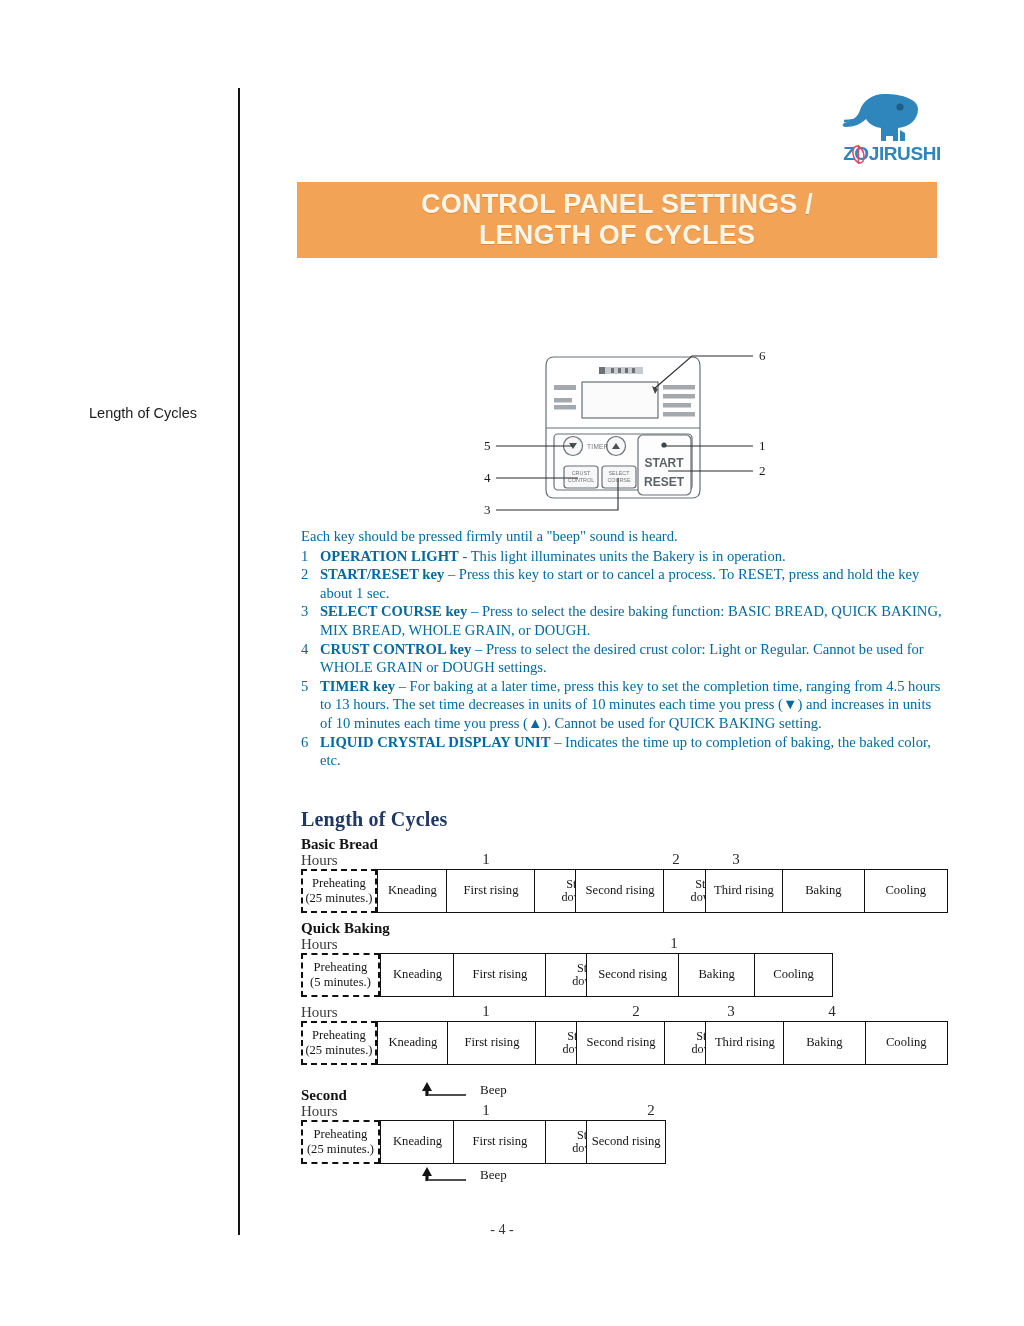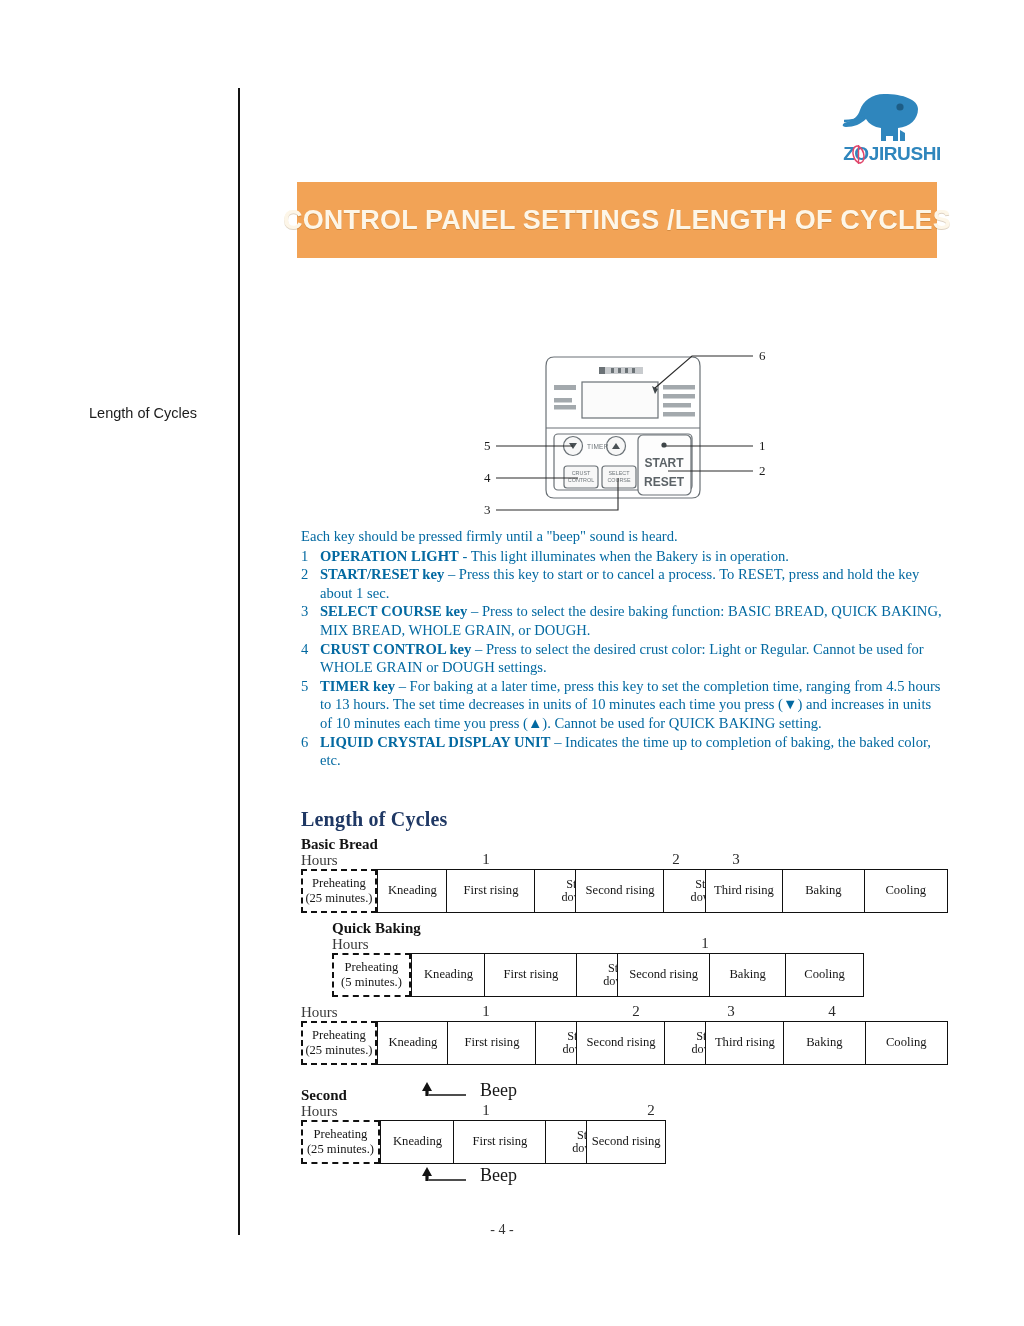--- a/index.html
+++ b/index.html
@@ -21,21 +21,21 @@
 
   
   .logo-wrap { position:absolute; left:838px; top:88px; width:108px; height:78px; }
   .logo-wrap svg { display:block; }
 
   
   .banner {
     position:absolute; left:297px; top:182px;
     width:640px; height:76px;
     background:#f2a356;
-    display:flex; flex-direction:row;
+    display:flex; flex-direction:column;
     align-items:center; justify-content:center;
     color:#fdf6e8;
     font-family:"Liberation Sans", sans-serif;
     font-weight:bold;
     font-size:27px;
     line-height:31px;
     letter-spacing:0.2px;
     text-shadow:0 1px 0 rgba(120,70,10,0.25);
   }
   .banner span { display:block; white-space:nowrap; }
@@ -118,21 +118,21 @@
   .cell.stir { font-size:12.2px; line-height:13px;padding-left:40px; }
 
   
   .beep {
     position:absolute;
     display:flex; align-items:center;
     height:20px;
   }
   .beep svg { display:block; }
   .beep .beep-label {
-    font-size:18px; color:#161616; margin-left:4px;
+    font-size:13px; color:#161616; margin-left:4px;
   }
 
   
   .pagenum {
     position:absolute; left:0; top:1222px; width:1024px;
     text-align:center; font-size:14px; color:#333;
   }
   .pagenum-inner { display:inline-block; transform:translateX(-10px); }
 </style>
 </head>
@@ -249,21 +249,21 @@
         <text x="6" y="112">5</text>
         <text x="6" y="144">4</text>
         <text x="6" y="176">3</text>
       </g>
     </svg>
   </div>
 
   <div class="body-copy">
     <p class="lead">Each key should be pressed firmly until a "beep" sound is heard.</p>
     <ul class="num-list" id="key-list">
-        <li><span class="idx">1</span><b>OPERATION LIGHT</b><span> - This light illuminates when the Bakery is in operation.</span></li>
+        <li><span class="idx">1</span><b>OPERATION LIGHT</b><span> - This light illuminates units the Bakery is in operation.</span></li>
         <li><span class="idx">2</span><b>START/RESET key</b><span> – Press this key to start or to cancel a process. To RESET, press and hold the key about 1 sec.</span></li>
         <li><span class="idx">3</span><b>SELECT COURSE key</b><span> – Press to select the desire baking function: BASIC BREAD, QUICK BAKING, MIX BREAD, WHOLE GRAIN, or DOUGH.</span></li>
         <li><span class="idx">4</span><b>CRUST CONTROL key</b><span> – Press to select the desired crust color: Light or Regular. Cannot be used for WHOLE GRAIN or DOUGH settings.</span></li>
         <li><span class="idx">5</span><b>TIMER key</b><span> – For baking at a later time, press this key to set the completion time, ranging from 4.5 hours to 13 hours. The set time decreases in units of 10 minutes each time you press (▼) and increases in units of 10 minutes each time you press (▲). Cannot be used for QUICK BAKING setting.</span></li>
         <li><span class="idx">6</span><b>LIQUID CRYSTAL DISPLAY UNIT</b><span> – Indicates the time up to completion of baking, the baked color, etc.</span></li>
       </ul>
   </div>
 
   <div class="loc-title">Length of Cycles</div>
 
@@ -294,21 +294,21 @@
             <div>
               <span style="display: block;">Stir</span>
               <span style="display: block;">down</span>
             </div>
           </div>
           <div class="cell" style="width: 82px;">Third rising</div>
           <div class="cell" style="width: 87px;">Baking</div>
           <div class="cell" style="width: 88px;">Cooling</div>
         </div>
       </div>
-      <div class="cycle-block" style="top: 920px; width: 535px; margin-left: 31px;">
+      <div class="cycle-block" style="top: 920px; width: 535px;">
         <div class="cycle-name">Quick Baking</div>
         <div class="hours-row">
           <span class="hours-label">Hours</span>
           <span class="hour-tick" style="left: 373px;">1</span>
         </div>
         <div class="bar">
           <div class="cell preheat first" style="width: 79px;">
             <span>Preheating</span>
             <span>(5 minutes.)</span>
           </div>

